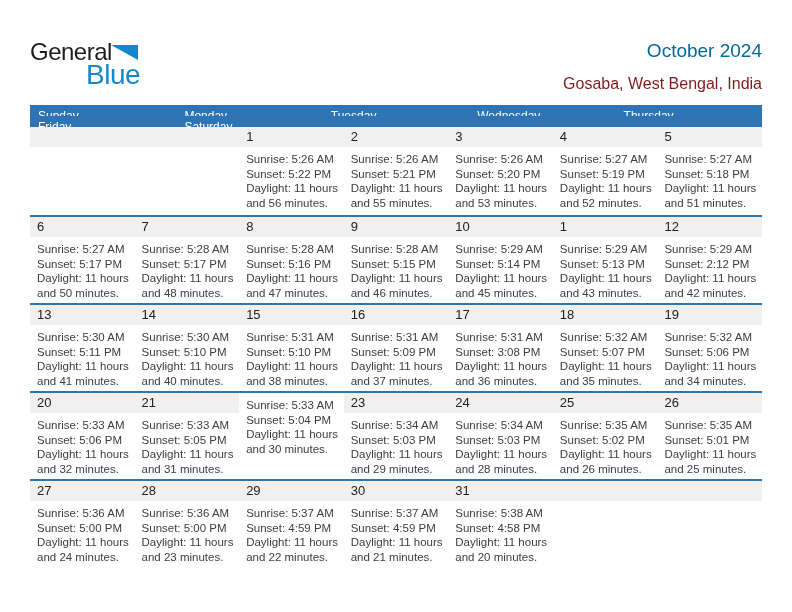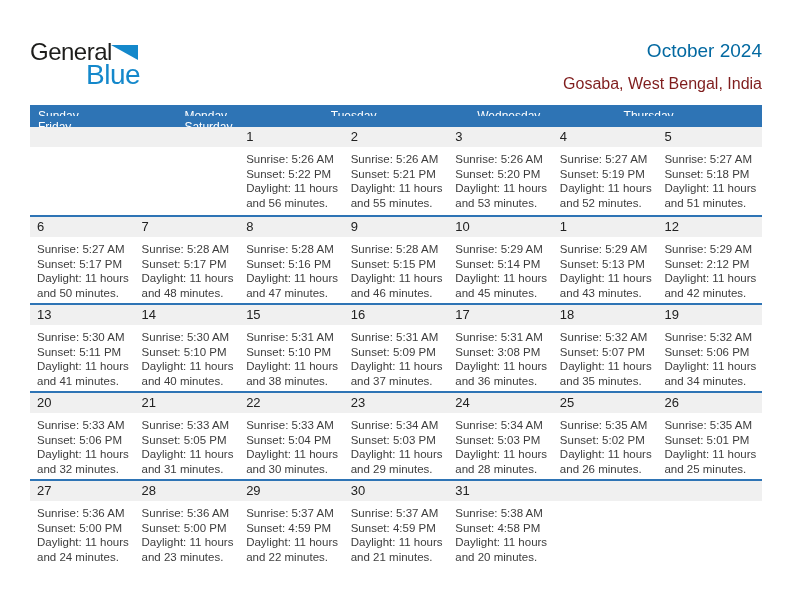--- a/index.html
+++ b/index.html
@@ -310,23 +310,20 @@
             <span class="day-number">21</span>
           </div>
           <div class="day-content">
             <p class="day-line">Sunrise: 5:33 AM</p>
             <p class="day-line">Sunset: 5:05 PM</p>
             <p class="day-line">Daylight: 11 hours</p>
             <p class="day-line">and 31 minutes.</p>
           </div>
         </div>
         <div class="day-cell">
-          <div class="day-band">
-            <span class="day-number">22</span>
-          </div>
           <div class="day-content">
             <p class="day-line">Sunrise: 5:33 AM</p>
             <p class="day-line">Sunset: 5:04 PM</p>
             <p class="day-line">Daylight: 11 hours</p>
             <p class="day-line">and 30 minutes.</p>
           </div>
         </div>
         <div class="day-cell">
           <div class="day-band">
             <span class="day-number">23</span>

